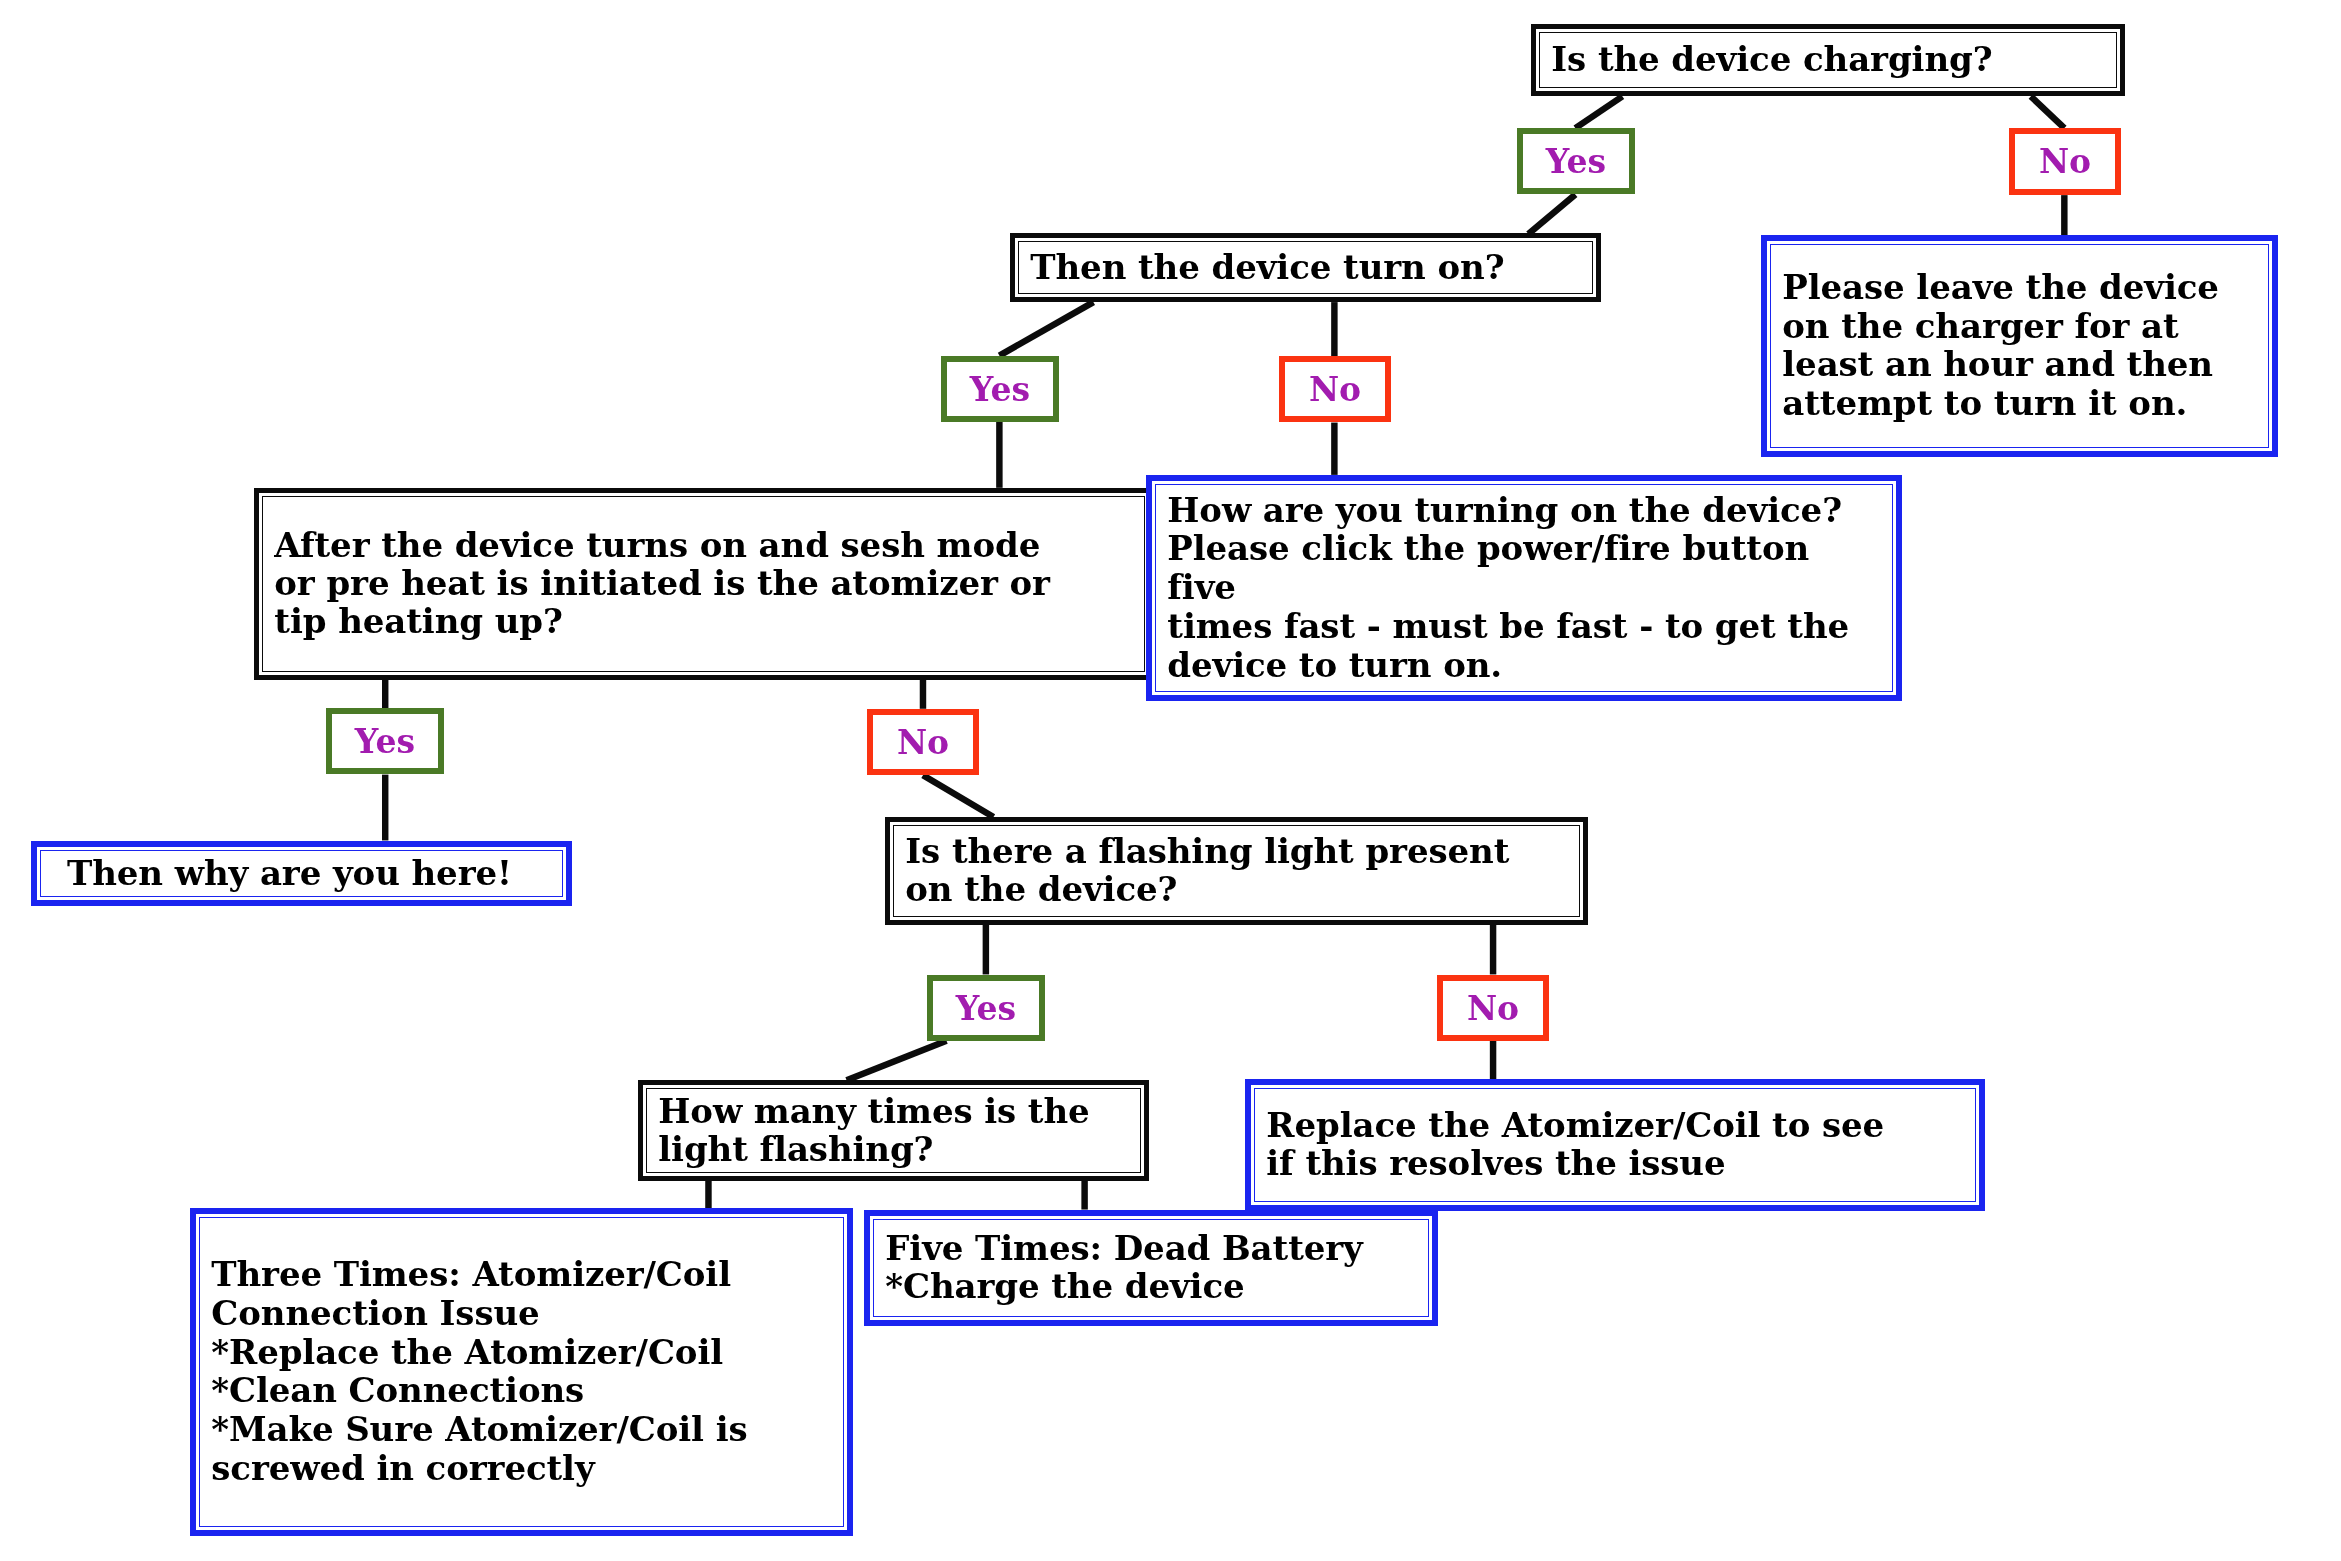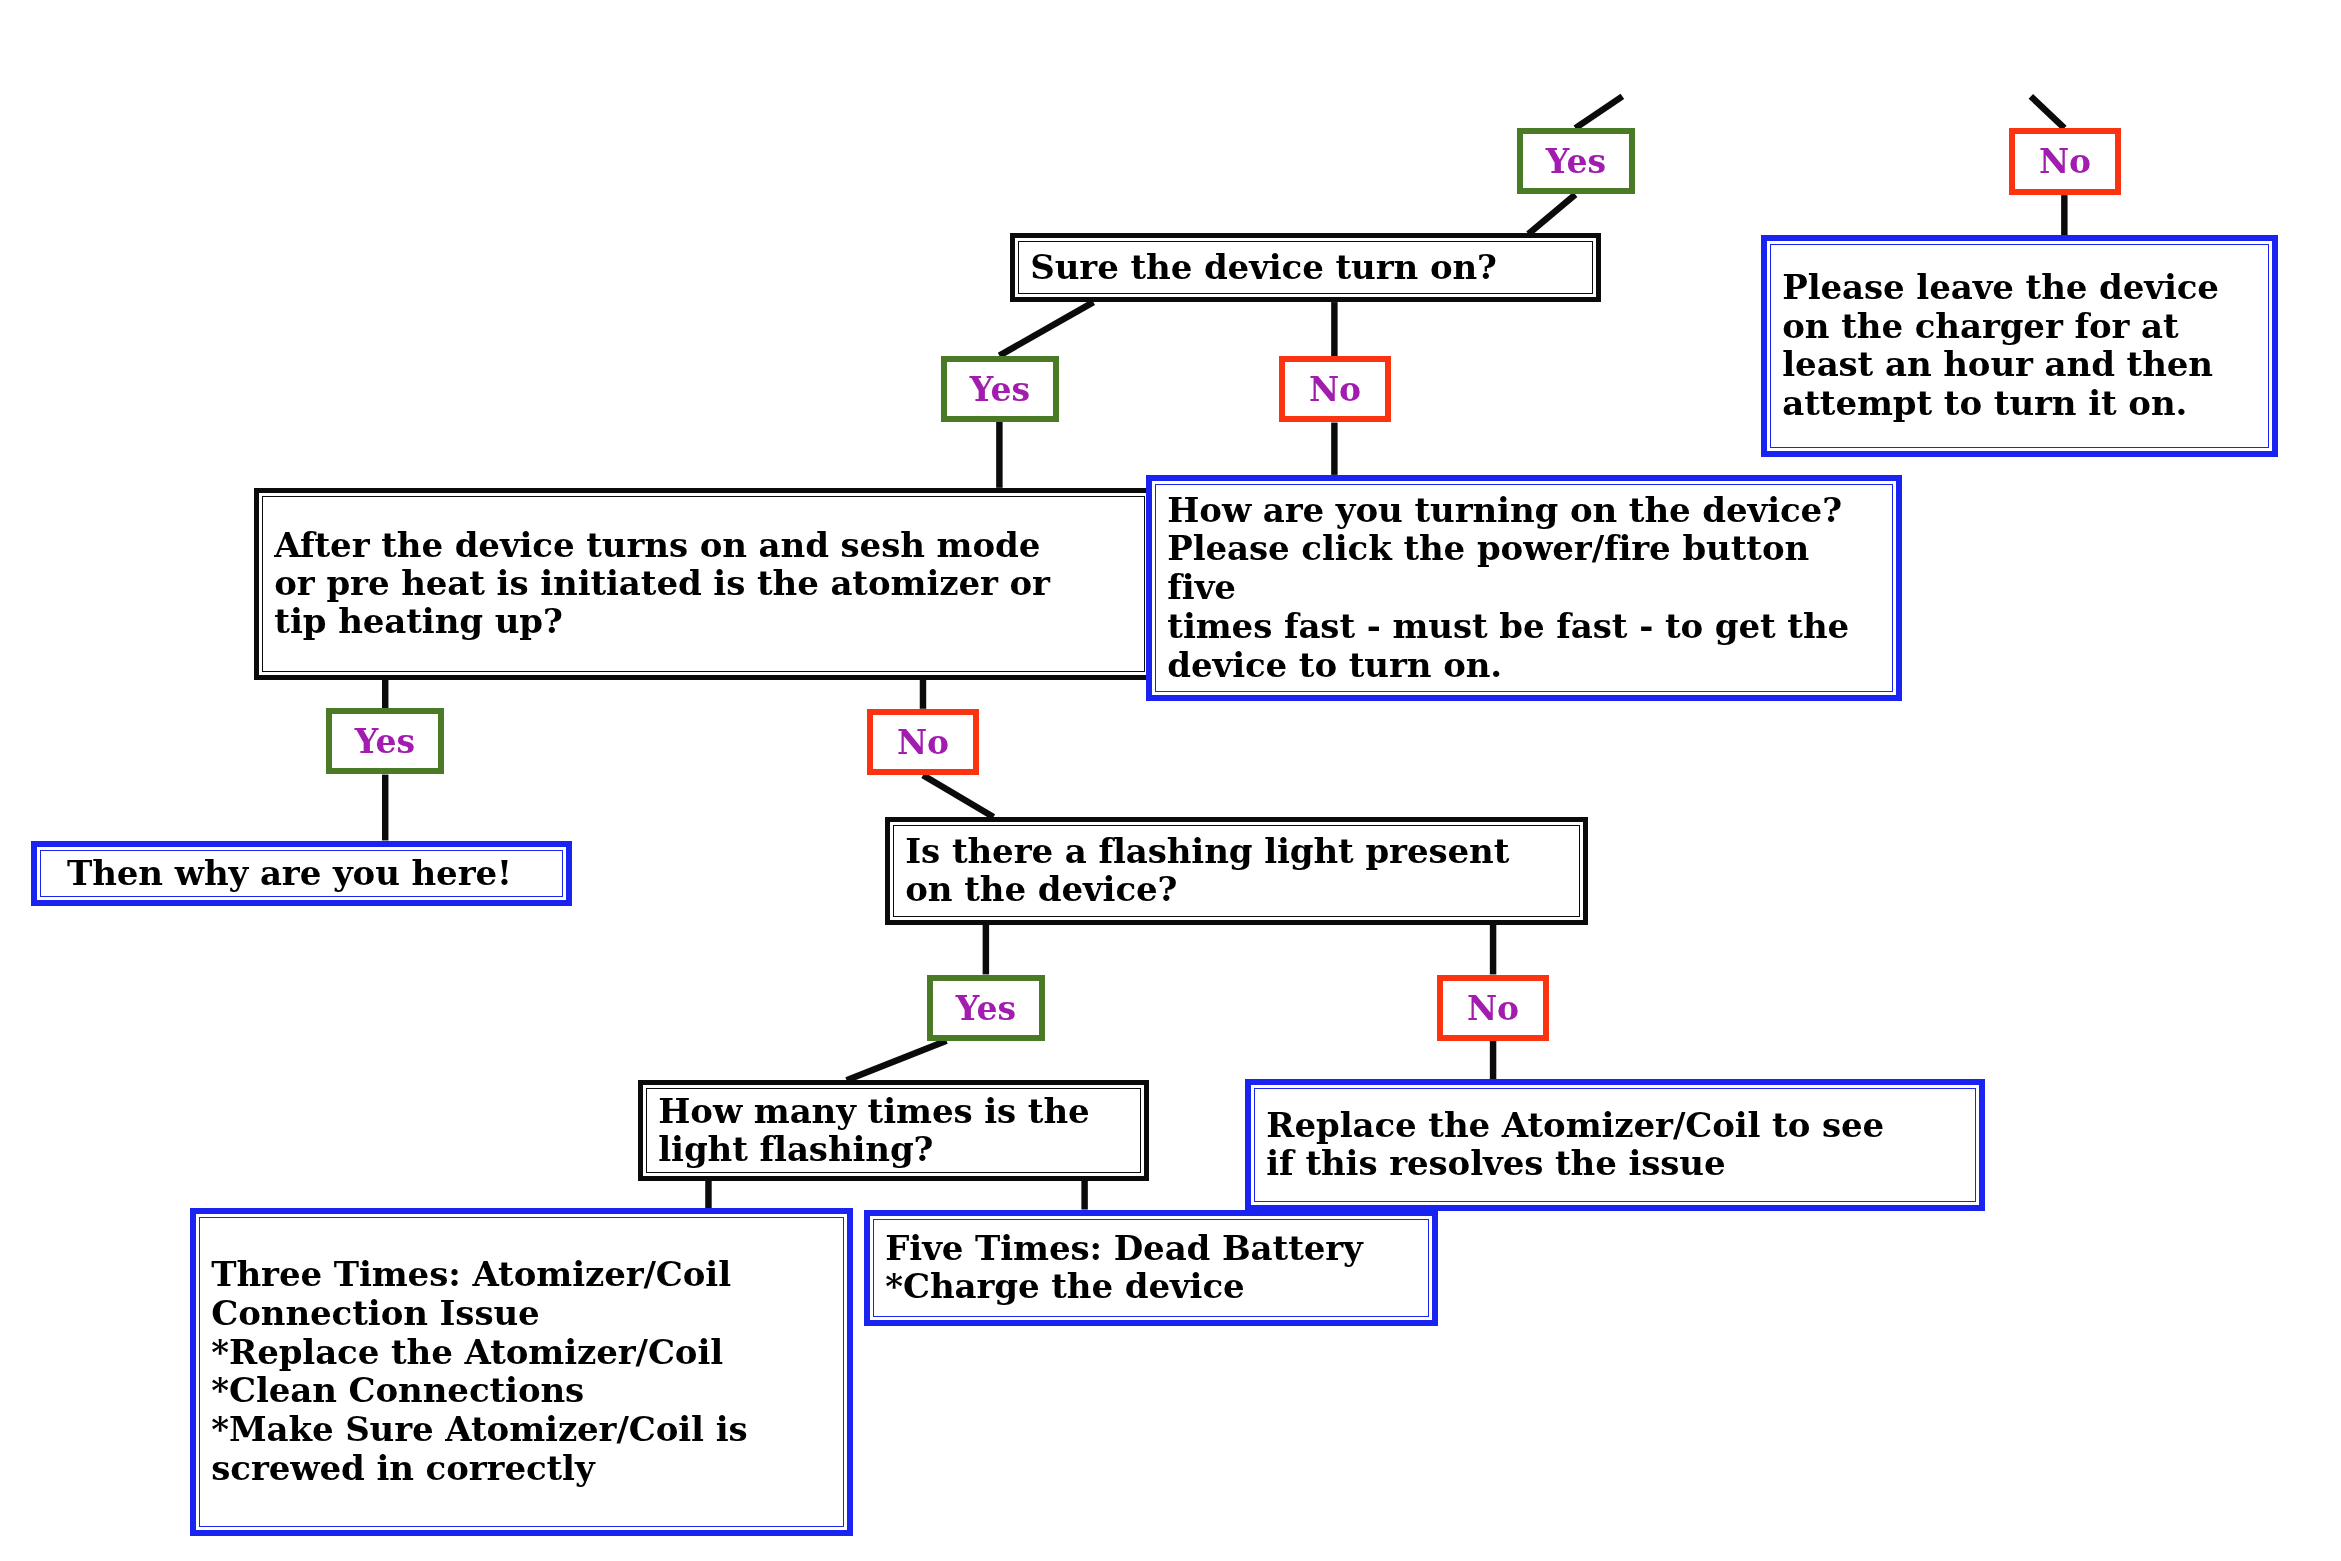--- a/index.html
+++ b/index.html
@@ -118,23 +118,26 @@
       <line x1="1610" y1="1771" x2="1440" y2="1838"></line>
 
       <line x1="2540" y1="1771" x2="2540" y2="1836"></line>
 
       <line x1="1205" y1="2008" x2="1205" y2="2058"></line>
 
       <line x1="1845" y1="2008" x2="1845" y2="2058"></line>
     </g>
   </svg>
 
+  <div class="node q-node" style="left:1531px; top:24px; width:594px; height:72px;">
+    <div class="txt">Is the device charging?</div>
+  </div>
 
   <div class="node q-node" style="left:1010px; top:233px; width:591px; height:69px;">
-    <div class="txt">Sure the device turn on?</div>
+    <div class="txt">Then the device turn on?</div>
   </div>
 
   <div class="node q-node" style="left:230px; top:488px; width:899px; height:192px;margin-left:24px;">
     <div class="txt">After the device turns on and sesh mode
 or pre heat is initiated is the atomizer or
 tip heating up?</div>
   </div>
 
   <div class="node q-node" style="left:885px; top:817px; width:703px; height:108px;">
     <div class="txt">Is there a flashing light present

